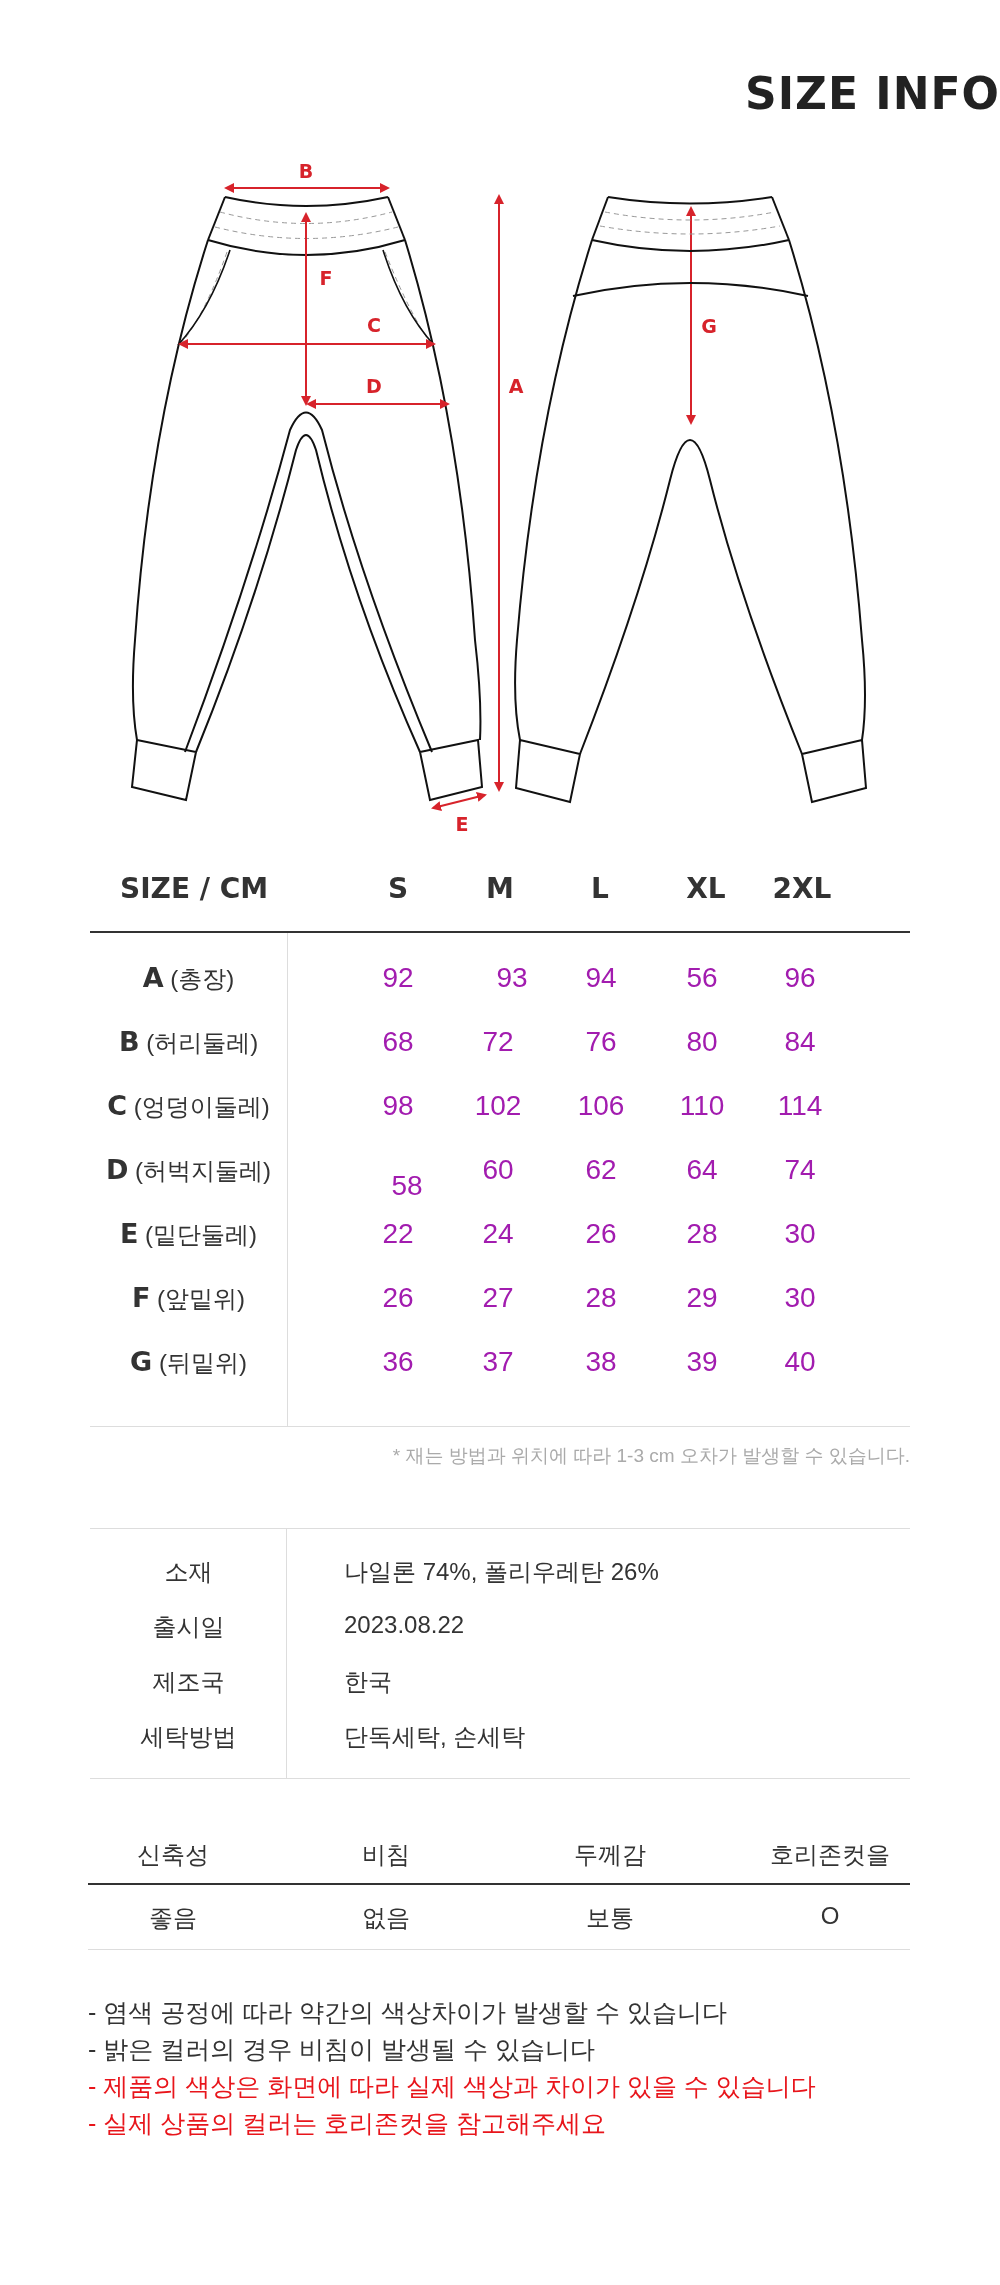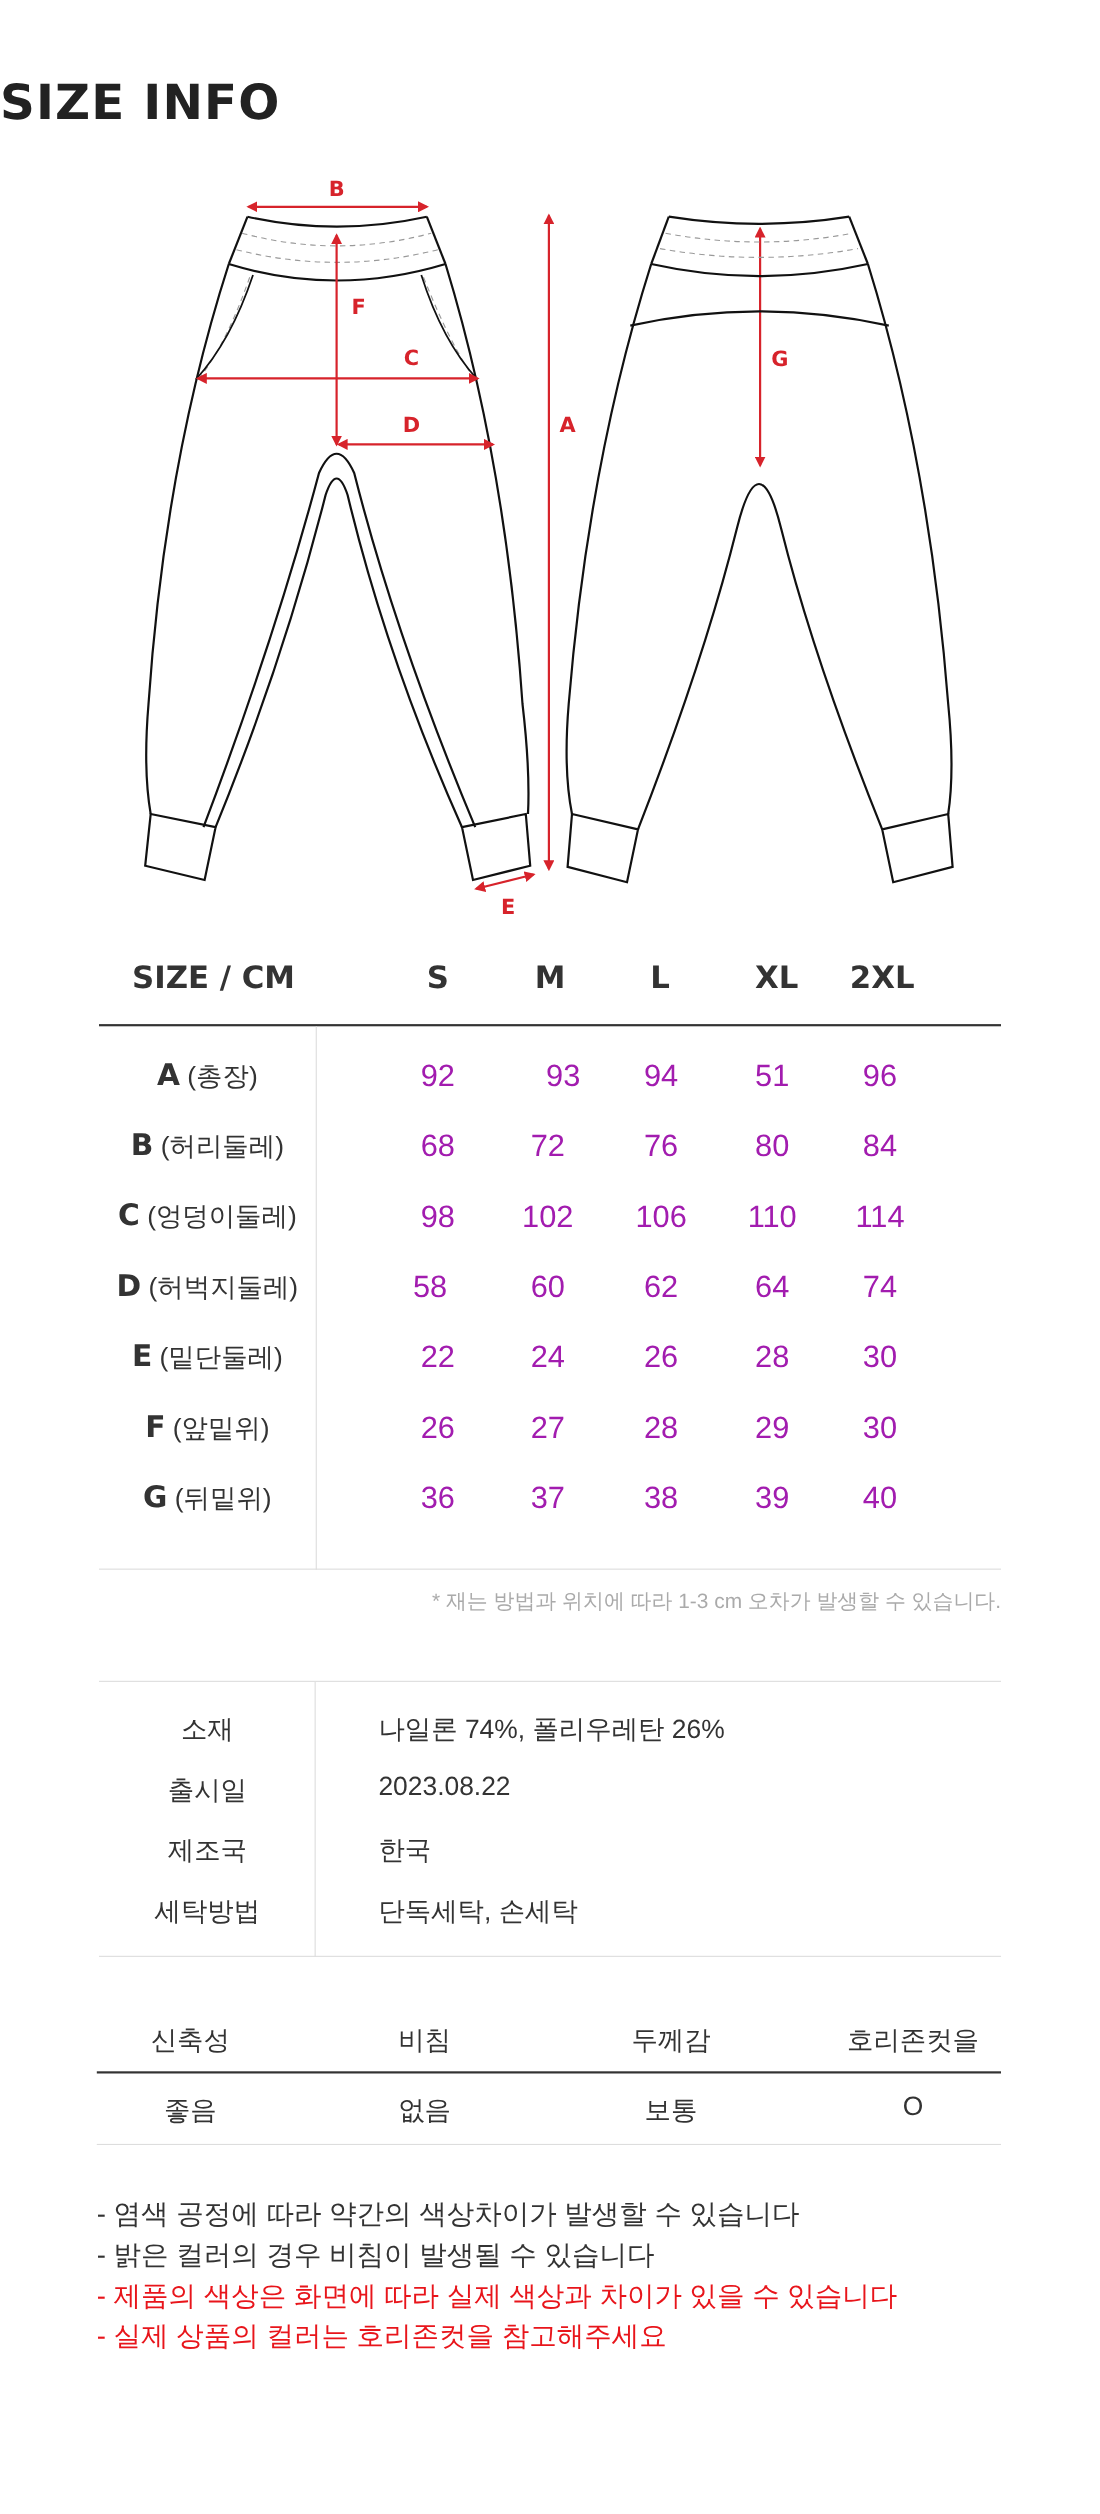--- a/index.html
+++ b/index.html
@@ -1,19 +1,19 @@
 <!DOCTYPE html>
 <html><head>
 <meta charset="utf-8">
 <style>
   html, body { margin: 0; padding: 0; background: #ffffff; }
   body { width: 1000px; height: 2285px; position: relative; overflow: hidden;
          font-family: "Liberation Sans", "DejaVu Sans", sans-serif; color: #333333; }
   .abs { position: absolute; }
-  .title { left: 0; width: 1000px; top: 68px; text-align: left; font-size: 44px; font-weight: bold;
+  .title { left: 0; width: 1000px; top: 68px; text-align: right; font-size: 44px; font-weight: bold;
            color: #222222; letter-spacing: 1px; font-family: "DejaVu Sans", sans-serif; }
   .diagram { left: 0; top: 150px; width: 1000px; height: 700px; }
   .size-header { top: 868px; height: 44px; font-weight: bold; font-size: 28px; color: #333; font-family: "DejaVu Sans", sans-serif; }
   .size-header .lbl { left: 120px; width: 150px; }
   .col { text-align: center; width: 90px; }
   .hline { left: 90px; width: 820px; }
   .thick { height: 2px; background: #333333; }
   .thin { height: 1px; background: #dddddd; }
   .vline { width: 1px; background: #dddddd; }
   .row-label { left: 90px; width: 197px; text-align: center; font-size: 24px; color: #333; }
@@ -111,42 +111,42 @@
   <div class="abs col" style="left:757px;top:4px;">2XL</div>
 </div>
 <div class="abs hline thick" style="top:931px;"></div>
 <div class="abs vline" style="left:287px;top:933px;height:494px;"></div>
 
 <div class="abs" style="left:0;top:962px;width:1000px;height:40px;">
   <div class="abs row-label"><b>A</b> <span>(총장)</span></div>
   <div class="abs cell" style="left:353px;">92</div>
   <div class="abs cell" style="left:467px;">93</div>
   <div class="abs cell" style="left:556px;">94</div>
-  <div class="abs cell" style="left:657px;">51</div>
+  <div class="abs cell" style="left:657px;">56</div>
   <div class="abs cell" style="left:755px;">96</div>
 </div>
 <div class="abs" style="left:0;top:1026px;width:1000px;height:40px;">
   <div class="abs row-label"><b>B</b> <span>(허리둘레)</span></div>
   <div class="abs cell" style="left:353px;">68</div>
   <div class="abs cell" style="left:453px;">72</div>
   <div class="abs cell" style="left:556px;">76</div>
   <div class="abs cell" style="left:657px;">80</div>
   <div class="abs cell" style="left:755px;">84</div>
 </div>
 <div class="abs" style="left:0;top:1090px;width:1000px;height:40px;">
   <div class="abs row-label"><b>C</b> <span>(엉덩이둘레)</span></div>
   <div class="abs cell" style="left:353px;">98</div>
   <div class="abs cell" style="left:453px;">102</div>
   <div class="abs cell" style="left:556px;">106</div>
   <div class="abs cell" style="left:657px;">110</div>
   <div class="abs cell" style="left:755px;">114</div>
 </div>
 <div class="abs" style="left:0;top:1154px;width:1000px;height:40px;">
   <div class="abs row-label"><b>D</b> <span>(허벅지둘레)</span></div>
-  <div class="abs cell" style="left:346px;">58</div>
+  <div class="abs cell" style="left:362px;margin-top:16px;">58</div>
   <div class="abs cell" style="left:453px;">60</div>
   <div class="abs cell" style="left:556px;">62</div>
   <div class="abs cell" style="left:657px;">64</div>
   <div class="abs cell" style="left:755px;">74</div>
 </div>
 <div class="abs" style="left:0;top:1218px;width:1000px;height:40px;">
   <div class="abs row-label"><b>E</b> <span>(밑단둘레)</span></div>
   <div class="abs cell" style="left:353px;">22</div>
   <div class="abs cell" style="left:453px;">24</div>
   <div class="abs cell" style="left:556px;">26</div>

